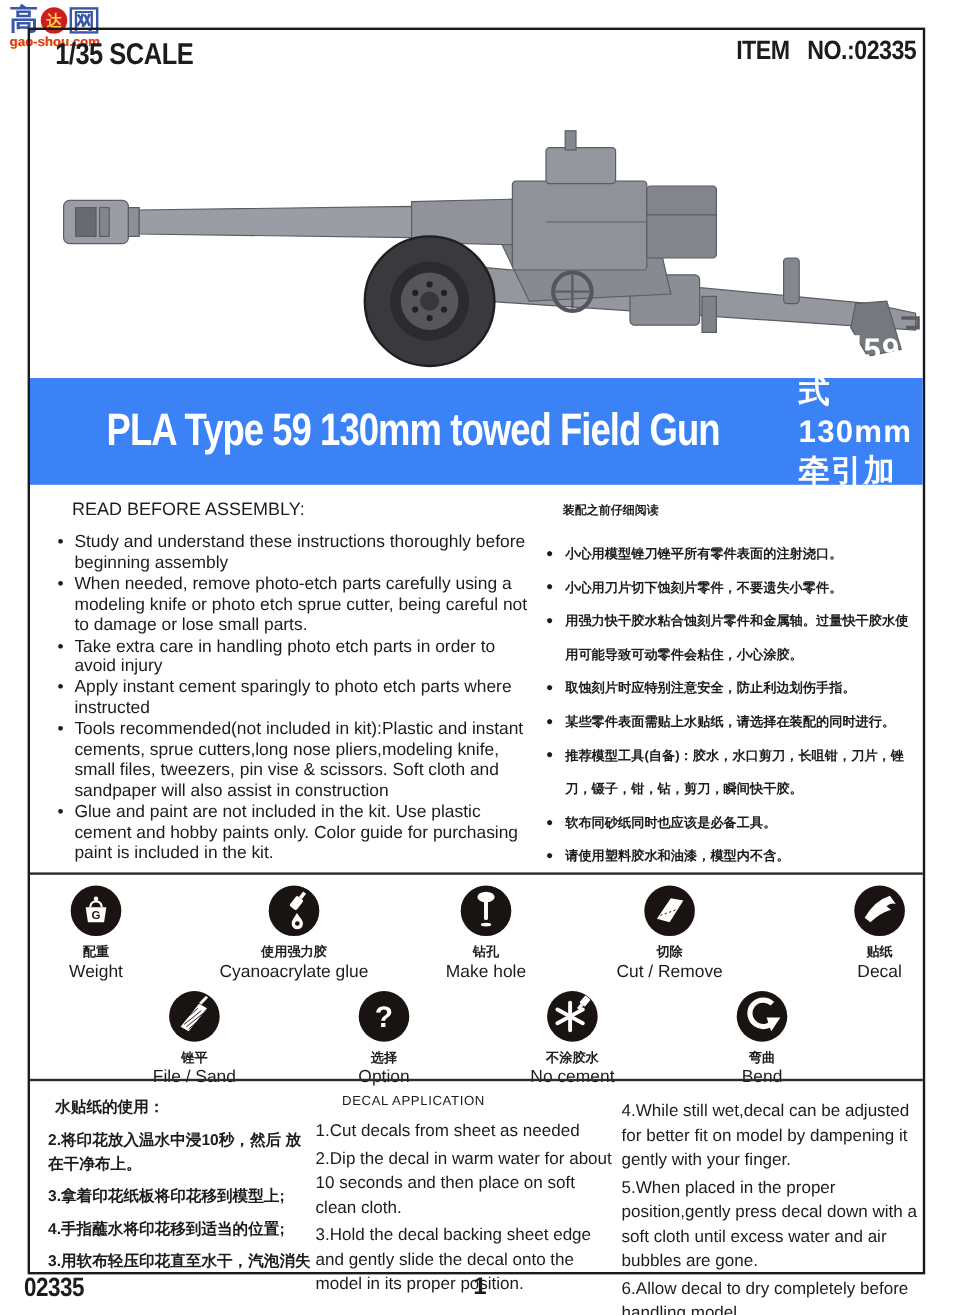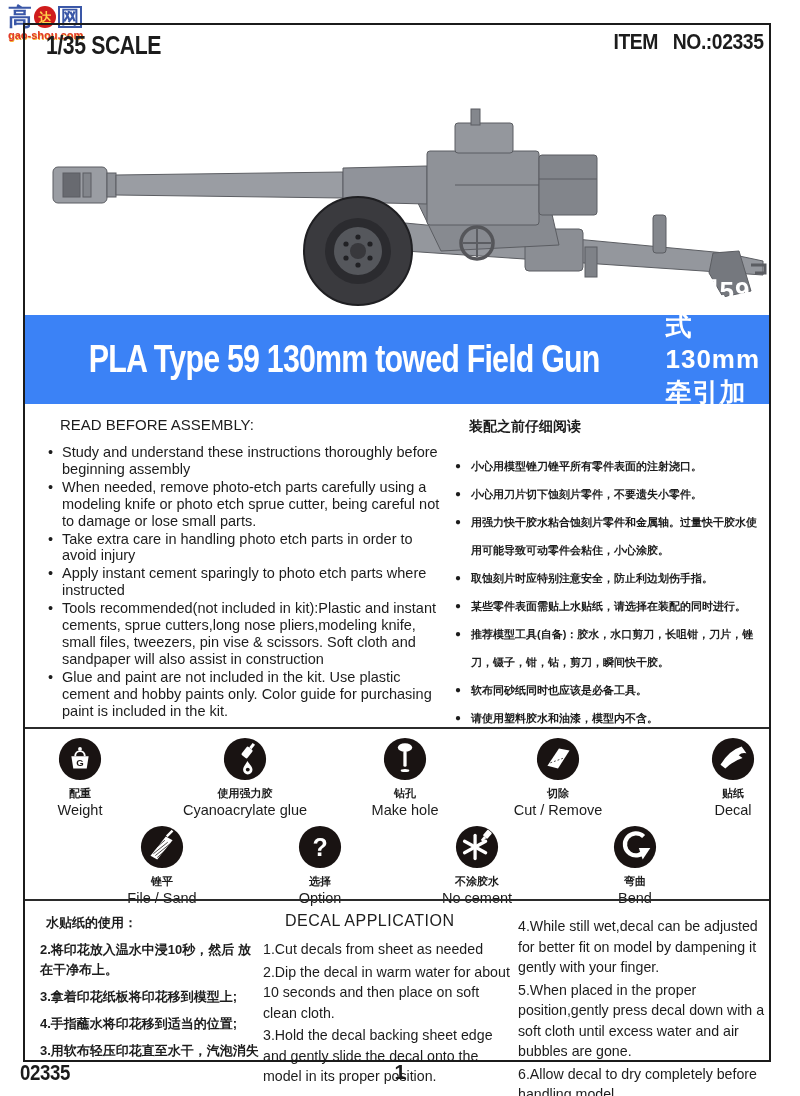--- a/index.html
+++ b/index.html
@@ -27,35 +27,35 @@
   #title-bar{left:25px;top:315px;width:744px;height:89px;background:#3b82f6;
     display:flex;flex-direction:row;align-items:center;justify-content:center;gap:2px;}
   #title-en{color:#fff;font-size:38px;font-weight:700;transform:scaleX(0.80);white-space:nowrap;letter-spacing:-1px;}
   #title-zh{color:#fff;font-size:26px;font-weight:700;letter-spacing:1px;}
   
   #notes-en{left:48px;top:416px;width:402px;}
   #notes-en .head{font-size:15px;margin-left:12px;margin-bottom:11px;}
   #notes-en .bi{position:relative;padding-left:14px;font-size:14.5px;line-height:16.9px;margin-bottom:1px;}
   #notes-en .bi::before{content:"\2022";position:absolute;left:0;top:0;}
   #notes-zh{left:455px;top:418px;width:312px;}
-  #notes-zh .head{font-size:14px;font-weight:700;margin-left:14px;margin-bottom:16px;}
+  #notes-zh .head{font-size:10px;font-weight:700;margin-left:14px;margin-bottom:16px;}
   #notes-zh .bi{position:relative;padding-left:16px;font-size:11px;font-weight:700;line-height:28px;}
   #notes-zh .bi::before{content:"\25CF";position:absolute;left:0;top:0;font-size:10px;}
   .rule{left:25px;width:744px;height:2px;background:#2b2b2b;}
   
   .icell{position:absolute;width:150px;text-align:center;}
   .icirc{width:46px;height:46px;margin:0 auto;display:block;}
   .zhlab{font-size:11px;font-weight:700;margin-top:4px;}
   .enlab{font-size:14.5px;margin-top:1px;}
   
   #decal-zh{left:40px;top:914px;width:222px;}
   #decal-zh .head{font-size:13px;font-weight:700;margin-left:6px;margin-bottom:8px;}
   #decal-zh .di{font-size:13px;font-weight:700;line-height:20px;margin-bottom:7px;}
   #decal-en{left:263px;top:912px;width:252px;}
-  #decal-en .head{font-size:16px;margin-left:22px;margin-bottom:9px;letter-spacing:0.5px;}
+  #decal-en .head{font-size:11px;margin-left:22px;margin-bottom:9px;letter-spacing:0.5px;}
   .den{font-size:14.2px;line-height:20.5px;margin-bottom:2px;}
   #decal-en2{left:518px;top:916px;width:248px;}
   
   #footer-item{left:20px;top:1060px;font-size:22px;transform:scaleX(0.85);transform-origin:left center;}
   #page-num{left:0;top:1061px;width:800px;text-align:center;font-size:20px;font-weight:700;}
   svg{display:block;}
 </style>
 </head>
 <body>
 

